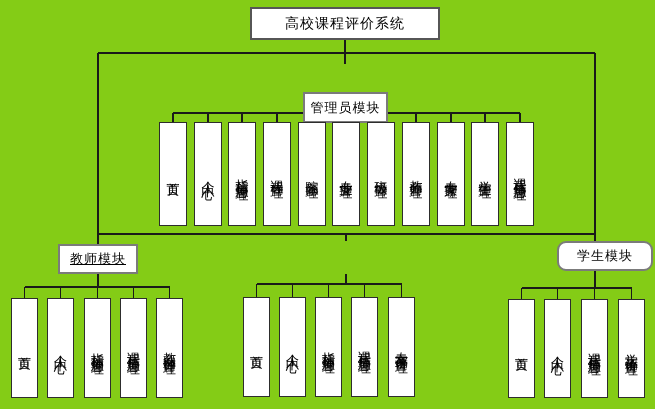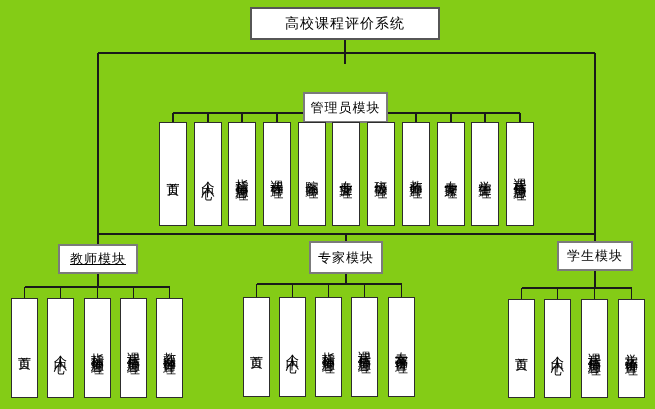--- a/index.html
+++ b/index.html
@@ -123,40 +123,37 @@
   <div class="node leaf" style="left:84px;  top:298px; width:27px; height:100px;">
       <span class="vt">指标信息管理</span>
     </div>
   <div class="node leaf" style="left:120px; top:298px; width:27px; height:100px;">
       <span class="vt">课程信息管理</span>
     </div>
   <div class="node leaf" style="left:156px; top:298px; width:27px; height:100px;">
       <span class="vt">教师自评管理</span>
     </div>
 
-  <div class="node mod" style="left:309px; top:241px; width:74px; height:33px;">
-    <span>专家模块</span>
-  </div>
   <div class="node leaf" style="left:243px; top:297px; width:27px; height:100px;">
       <span class="vt">首页</span>
     </div>
   <div class="node leaf" style="left:279px; top:297px; width:27px; height:100px;">
       <span class="vt">个人中心</span>
     </div>
   <div class="node leaf" style="left:315px; top:297px; width:27px; height:100px;">
       <span class="vt">指标信息管理</span>
     </div>
   <div class="node leaf" style="left:351px; top:297px; width:27px; height:100px;">
       <span class="vt">课程信息管理</span>
     </div>
   <div class="node leaf" style="left:388px; top:297px; width:27px; height:100px;">
       <span class="vt">专家评价管理</span>
     </div>
 
-  <div class="node mod" style="left:557px; top:241px; width:76px; height:30px;">
+  <div class="node mod" style="left:557px; top:241px; width:96px; height:30px;border-radius:9px;">
     <span>学生模块</span>
   </div>
   <div class="node leaf" style="left:508px; top:299px; width:27px; height:99px;">
       <span class="vt">首页</span>
     </div>
   <div class="node leaf" style="left:544px; top:299px; width:27px; height:99px;">
       <span class="vt">个人中心</span>
     </div>
   <div class="node leaf" style="left:581px; top:299px; width:27px; height:99px;">
       <span class="vt">课程信息管理</span>

